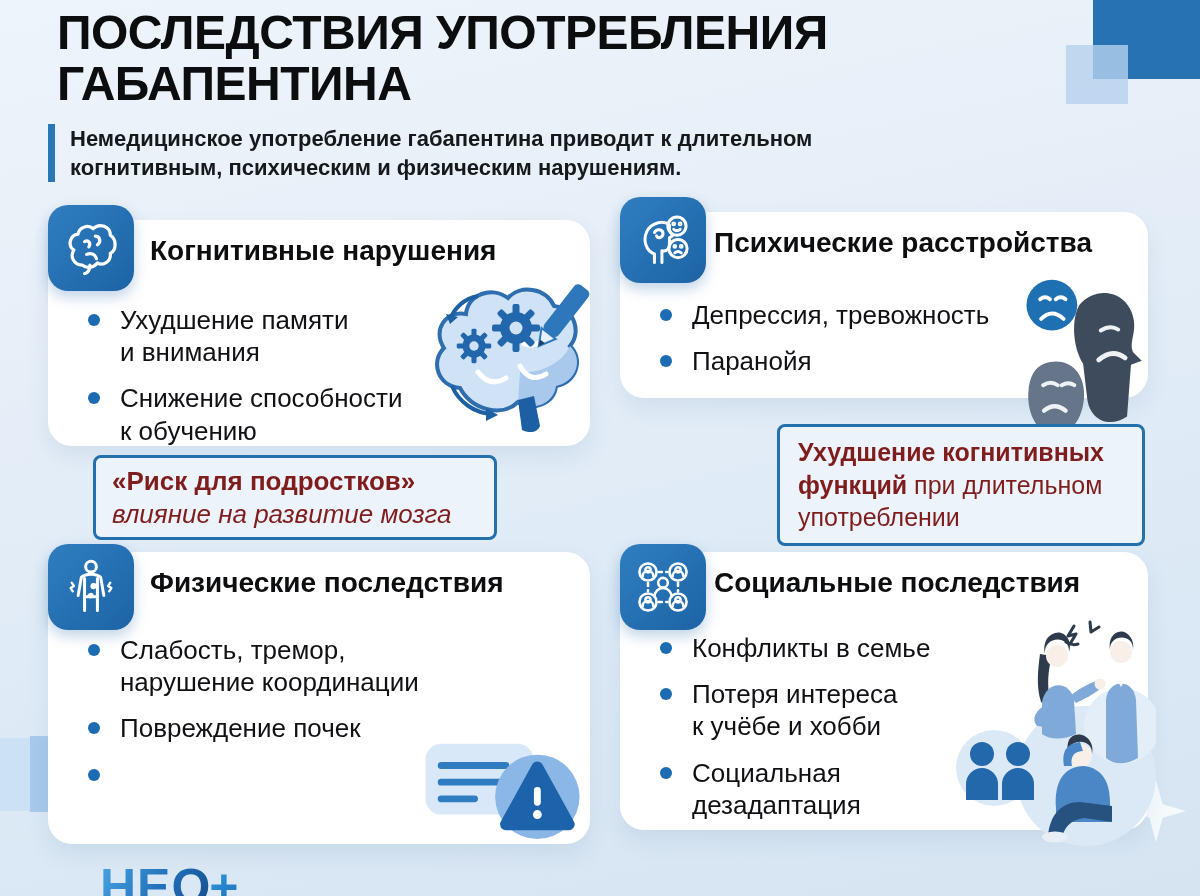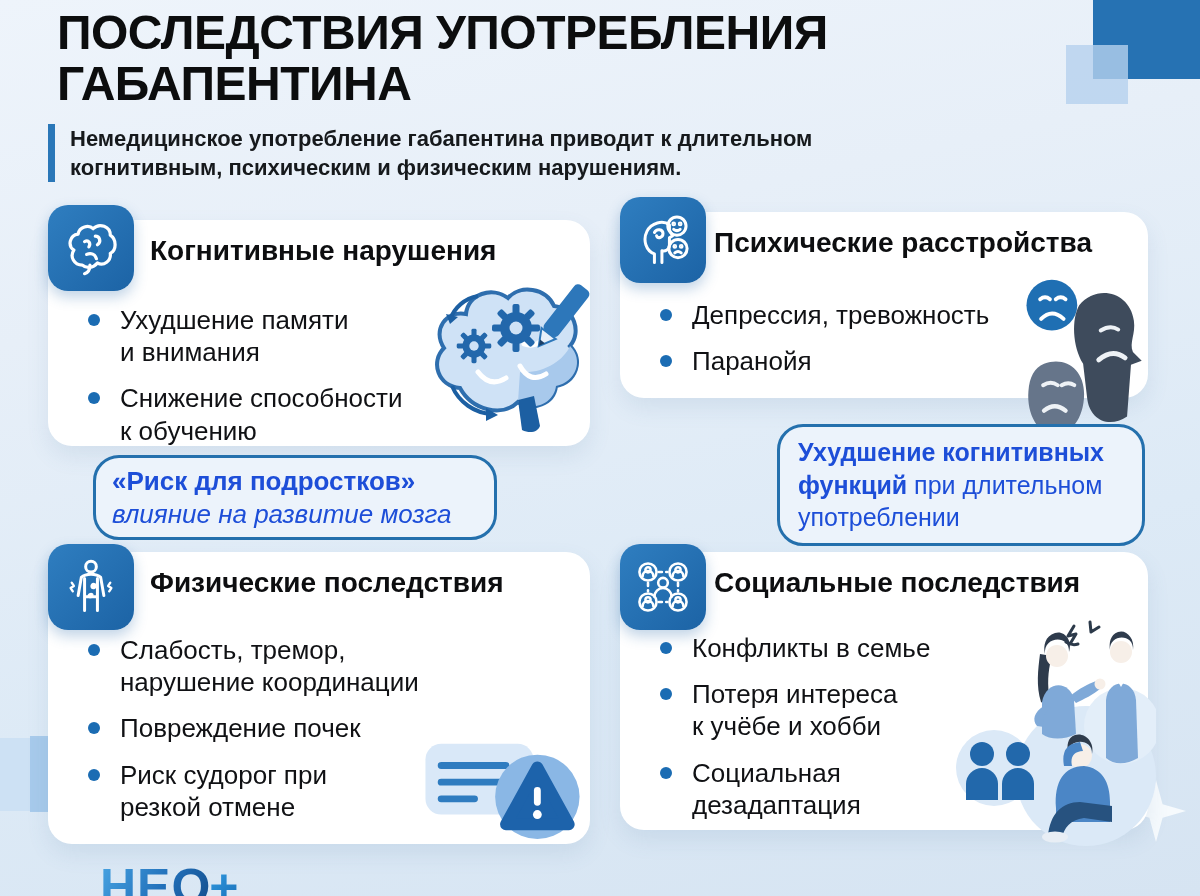--- a/index.html
+++ b/index.html
@@ -64,22 +64,22 @@
   .card-cognitive .bullets { top:84px; width:350px; }
   .card-psych     .bullets { top:72px; width:420px;margin-top:15px; }
   .card-physical  .bullets { top:82px; width:400px; }
   .card-social    .bullets { top:80px; width:330px; }
   .bullet { display:flex; gap:20px; }
   .dot { flex:none; width:12px; height:12px; border-radius:50%; background:#1b6cb3; margin-top:10px; }
   .bullet-text { font-size:26px; line-height:1.24; color:#101114; white-space:pre-line; }
 
   
   .callout {
-    position:absolute; background:#ecf3fb; border:3px solid #2470ad; border-radius:26px;
-    padding:7px 16px; color:#1d4ed8;
+    position:absolute; background:#ecf3fb; border:3px solid #2470ad; border-radius:8px;
+    padding:7px 16px; color:#7f1d1d;
   }
   .callout-risk { left:93px; top:455px; width:404px; }
   .callout-risk .co-bold { display:block; font-weight:800; font-size:26px; line-height:1.25; }
   .callout-risk .co-rest { display:block; font-weight:400; font-size:26px; line-height:1.25;font-style:italic; }
   .callout-duration { left:777px; top:424px; width:368px; padding:9px 18px; font-size:25px; line-height:1.3; }
   .callout-duration .co-bold { font-weight:800; }
   .callout-duration .co-rest { font-weight:400; }
 
   
   .illus { position:absolute; }
@@ -245,22 +245,20 @@
         <span class="dot"></span>
         <span class="bullet-text">Слабость, тремор,
 нарушение координации</span>
       </div>
       <div class="bullet">
         <span class="dot"></span>
         <span class="bullet-text">Повреждение почек</span>
       </div>
       <div class="bullet">
         <span class="dot"></span>
-        <span class="bullet-text">Риск судорог при
-резкой отмене</span>
       </div>
     </div>
     <svg class="illus illus-report" viewBox="0 0 162 108">
       <rect x="2" y="8" width="110" height="72" rx="16" fill="#d9e8f8"></rect>
       <path d="M18 30 H84 M18 47 H90 M18 64 H52" stroke="#2f7cc0" stroke-width="7" stroke-linecap="round"></path>
       <circle cx="116" cy="62" r="43" fill="#8ab7e5"></circle>
       <path d="M116 32 L148 90 L84 90 Z" fill="#1d63ab" stroke="#1d63ab" stroke-width="12" stroke-linejoin="round"></path>
       <rect x="112.5" y="52" width="7" height="19" rx="3.5" fill="#ffffff"></rect>
       <circle cx="116" cy="80" r="4.5" fill="#ffffff"></circle>
     </svg>

